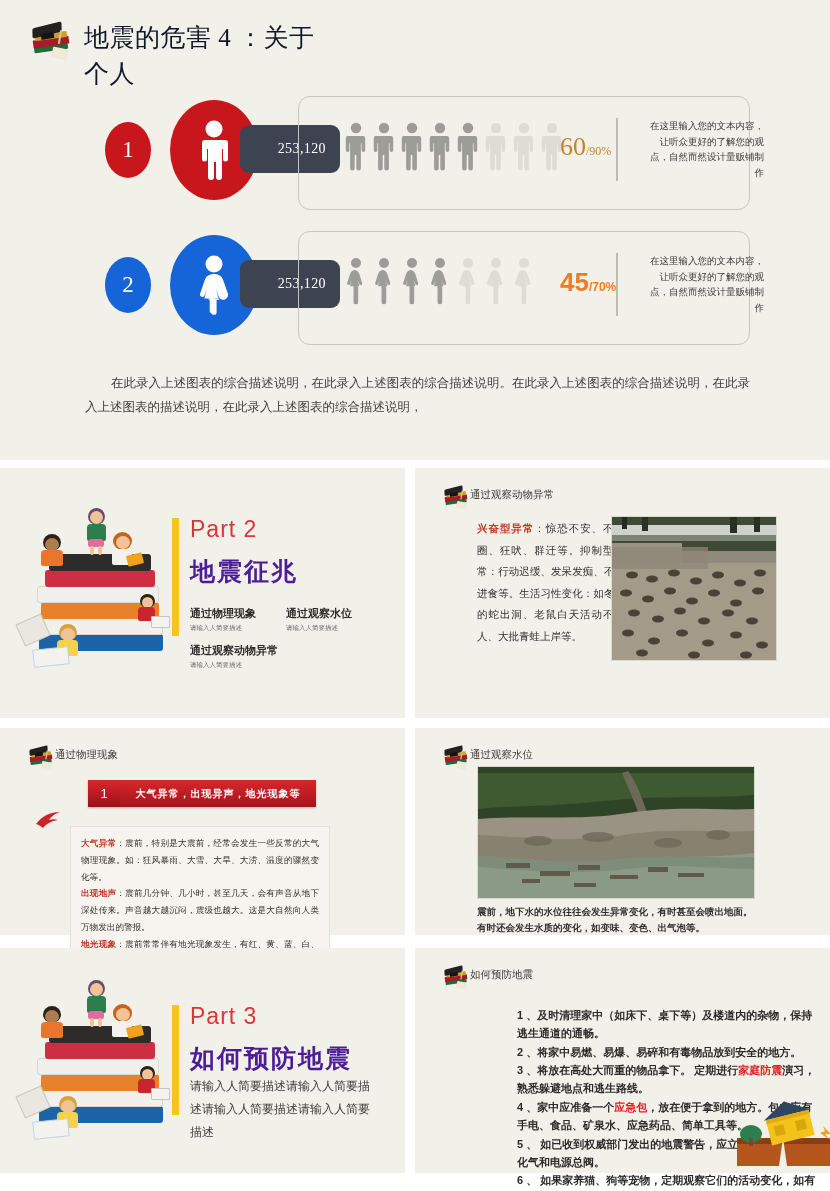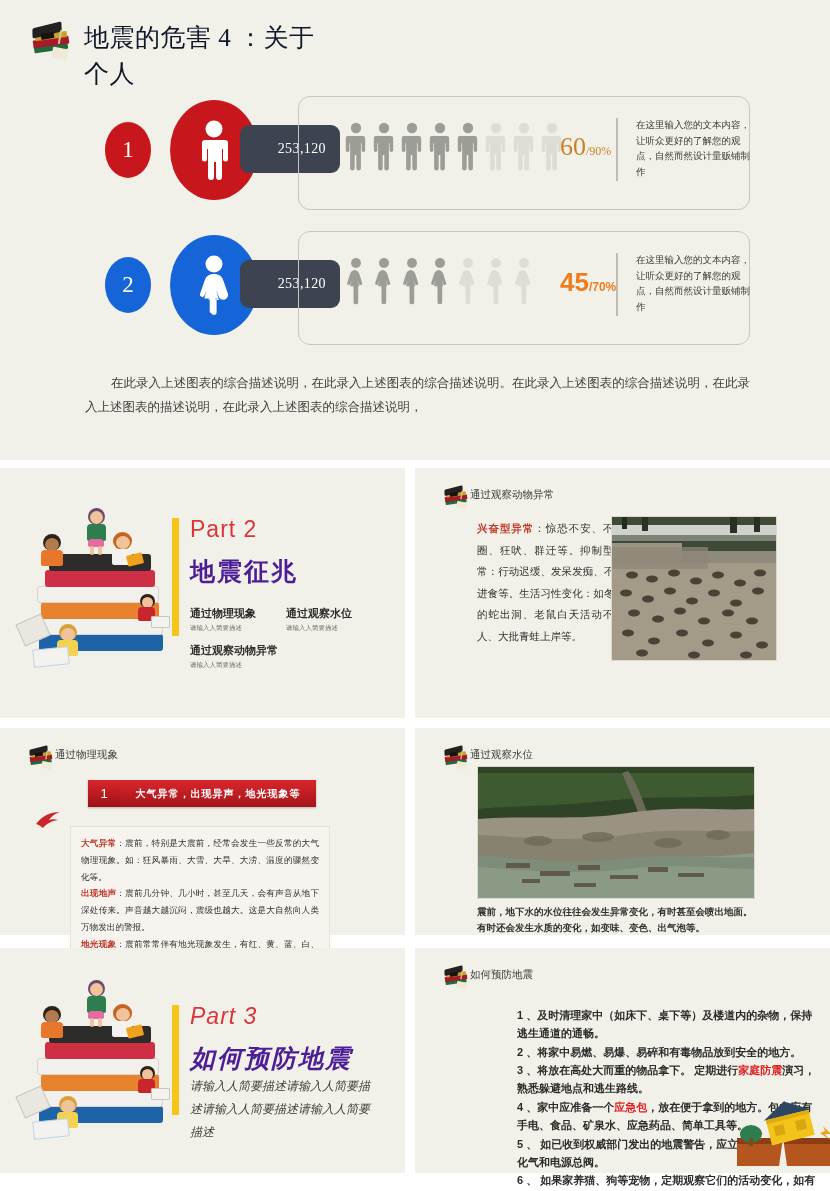--- a/index.html
+++ b/index.html
@@ -46,33 +46,33 @@
   .round-box{position:absolute;left:298px;top:-4px;width:450px;height:112px;border:1.3px solid #c9c6bb;
     border-radius:12px;}
 
   .people{position:absolute;left:345px;top:22px;display:flex;gap:6px;align-items:flex-end;}
   .pct{position:absolute;left:560px;top:32px;white-space:nowrap;}
   .pct .main{font-size:26px;}
   .pct .sub{font-size:12px;}
   .pct.serif{font-family:"Liberation Serif",serif;color:#c8832a;}
   .pct.sans{font-family:"Liberation Sans",sans-serif;color:#ef7d20;font-weight:bold;}
   .side-note{position:absolute;left:616px;top:18px;width:120px;border-left:2px solid #bfbcb2;
-    padding-left:18px;font-family:Liberation Mono, monospace;font-size:9.5px;line-height:1.65;color:#3a3a38;}
+    padding-left:26px;font-family:Liberation Sans, sans-serif;font-size:9.5px;line-height:1.65;color:#3a3a38;text-align:right;}
 
   .hero-caption{position:absolute;left:85px;top:372px;width:665px;font-size:12.5px;line-height:1.9;
     color:#3c3c3a;text-indent:26px;text-align:justify;}
 
   
   .p-head{position:absolute;left:28px;top:14px;display:flex;align-items:center;gap:7px;}
   .p-head .books-icon{width:28px;height:26px;transform:scale(.62);transform-origin:left center;margin:0;flex:0 0 20px;}
   .p-head .p-title{font-size:10.5px;color:#3a3a38;}
 
   
   #panel-part2{left:0;top:468px;width:405px;height:250px;}
-  #panel-part3{left:0;top:948px;width:405px;height:225px;font-style:italic;}
+  #panel-part3{left:0;top:948px;width:405px;height:225px;}
   .part-wrap{position:absolute;left:190px;top:48px;width:200px;}
   #panel-part3 .part-wrap{top:55px;}
   .part-bar{position:absolute;left:-18px;top:2px;width:7px;height:118px;background:#f5c518;}
   #panel-part3 .part-bar{height:110px;}
   .part-label{font-family:"Liberation Sans",sans-serif;font-size:23px;color:#d9353b;letter-spacing:1px;}
   .part-cn{font-size:25px;color:#4c1d95;font-weight:bold;margin-top:12px;letter-spacing:2px;}
   .sub-grid{margin-top:18px;display:flex;flex-wrap:wrap;width:200px;}
   .sub-cell{width:96px;margin-bottom:10px;}
   .sub-cell.wide{width:200px;}
   .sub-t{font-size:11px;color:#2b2b2b;font-weight:bold;}

